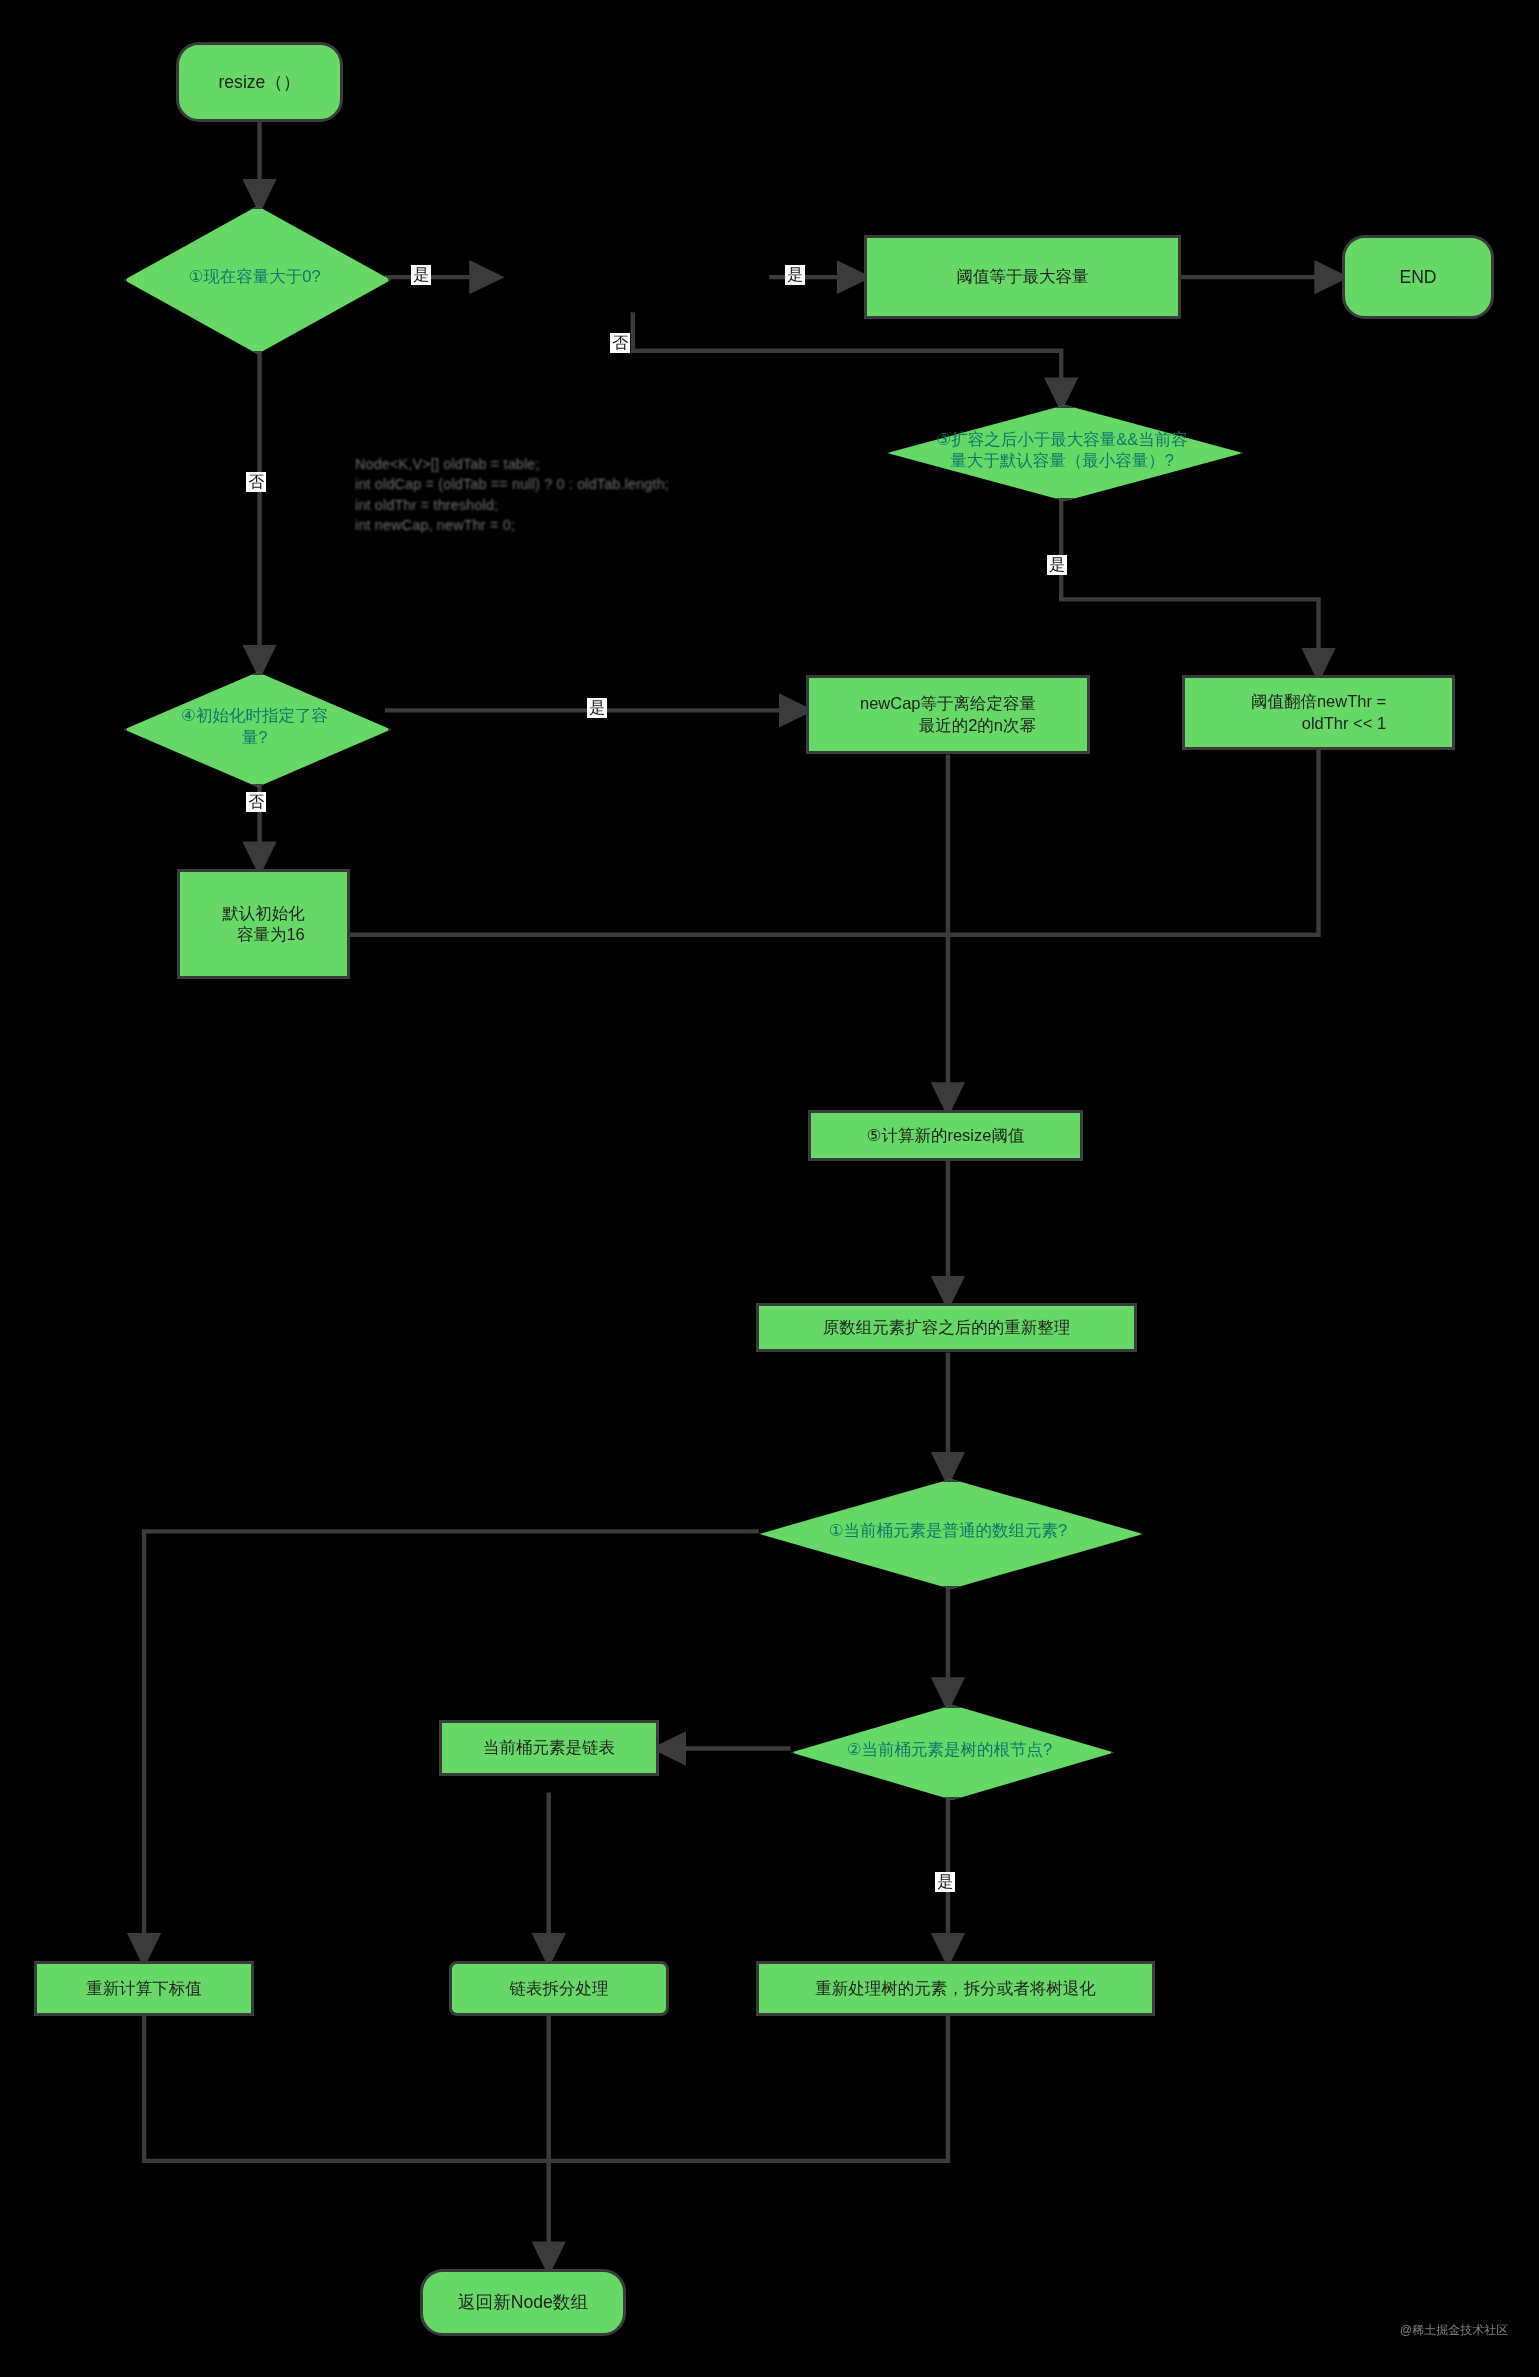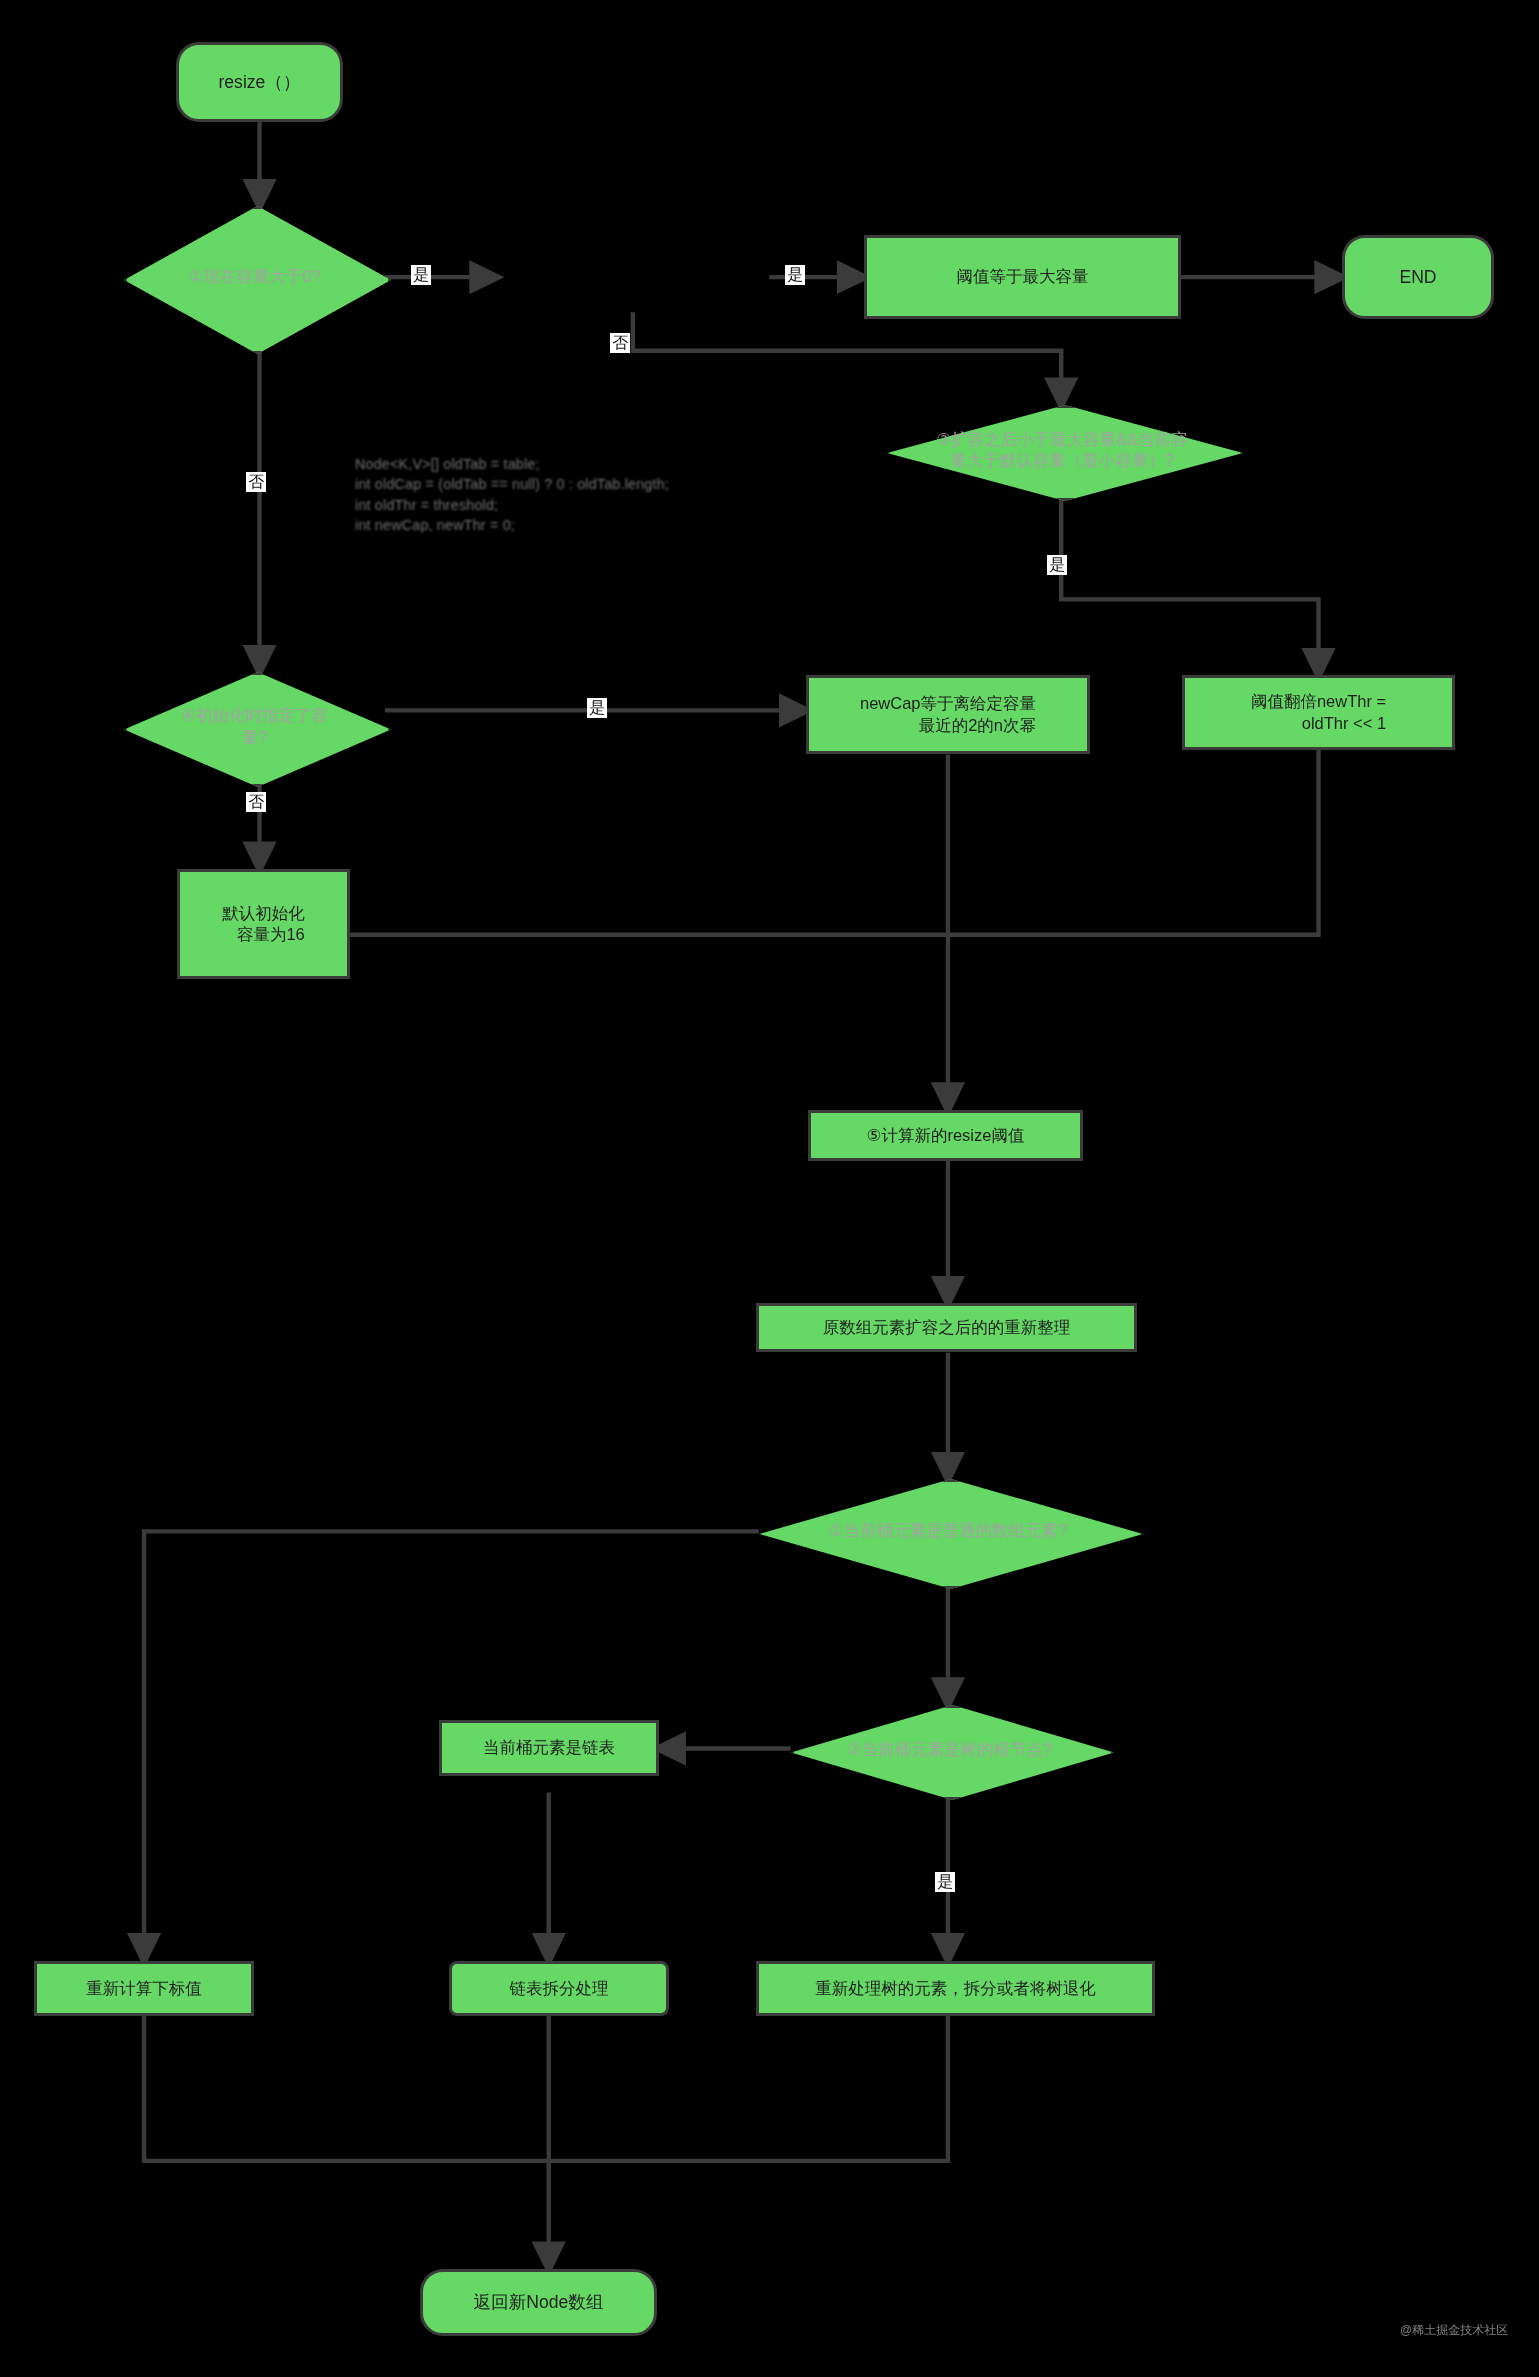--- a/index.html
+++ b/index.html
@@ -8,21 +8,21 @@
   svg#edges{position:absolute;left:0;top:0;width:1539px;height:2377px;pointer-events:none;}
 
   .node{position:absolute;box-sizing:border-box;display:flex;align-items:center;justify-content:center;text-align:right;color:#1f1f1f;line-height:1.28;}
   .proc{background:#66d866;border:3.3px solid #3b3b3b;font-size:16.5px;padding:3.3px 6.6px;}
   .term{background:#66d866;border:3.3px solid #3b3b3b;border-radius:23px;font-size:17.6px;}
   .dec-wrap{position:absolute;display:flex;align-items:center;justify-content:center;}
   .dec-shape{position:absolute;left:0;top:0;width:100%;height:100%;background:#66d866;
              border:3.3px solid #3b3b3b;
              clip-path:polygon(50% 0,100% 50%,50% 100%,0 50%);
              -webkit-clip-path:polygon(50% 0,100% 50%,50% 100%,0 50%);}
-  .dec-lbl{position:relative;z-index:3;font-size:16.5px;color:#a3a3a3;text-align:center;width:116%;line-height:1.3;white-space:pre-line;}
+  .dec-lbl{position:relative;z-index:3;font-size:16.5px;color:#0f766e;text-align:center;width:116%;line-height:1.3;white-space:pre-line;}
 
   .edge-lbl{position:absolute;background:#ffffff;color:#111;font-size:16px;line-height:1.0;
             padding:1.6px 2.2px 2.7px;z-index:6;}
 
   .codeblk{position:absolute;color:#737373;font-size:14.3px;line-height:1.42;white-space:pre;
            filter:blur(0.9px);letter-spacing:0.2px;z-index:2;
            font-family:"Liberation Sans","DejaVu Sans",sans-serif;}
 
   .watermark{position:absolute;color:#cfcfcf;opacity:.62;font-size:12px;filter:blur(0.4px);z-index:7;}
 </style>
@@ -164,21 +164,21 @@
   </div>
 
   <div class="node proc" style="left:449px;top:1961px;width:220px;height:55px;border-radius:8px;">
     <span>链表拆分处理</span>
   </div>
 
   <div class="node proc" style="left:756px;top:1961px;width:399px;height:55px;">
     <span>重新处理树的元素，拆分或者将树退化</span>
   </div>
 
-  <div class="node term" style="left:420px;top:2269px;width:237px;height:67px;">
+  <div class="node term" style="left:420px;top:2269px;width:206px;height:67px;">
     <span>返回新Node数组</span>
   </div>
 
   <div class="edge-lbl" style="left:411px;top:265px;">是</div>
   <div class="edge-lbl" style="left:246px;top:472px;">否</div>
   <div class="edge-lbl" style="left:785px;top:265px;">是</div>
   <div class="edge-lbl" style="left:610px;top:333px;">否</div>
   <div class="edge-lbl" style="left:1047px;top:555px;">是</div>
   <div class="edge-lbl" style="left:587px;top:698px;">是</div>
   <div class="edge-lbl" style="left:246px;top:792px;">否</div>

